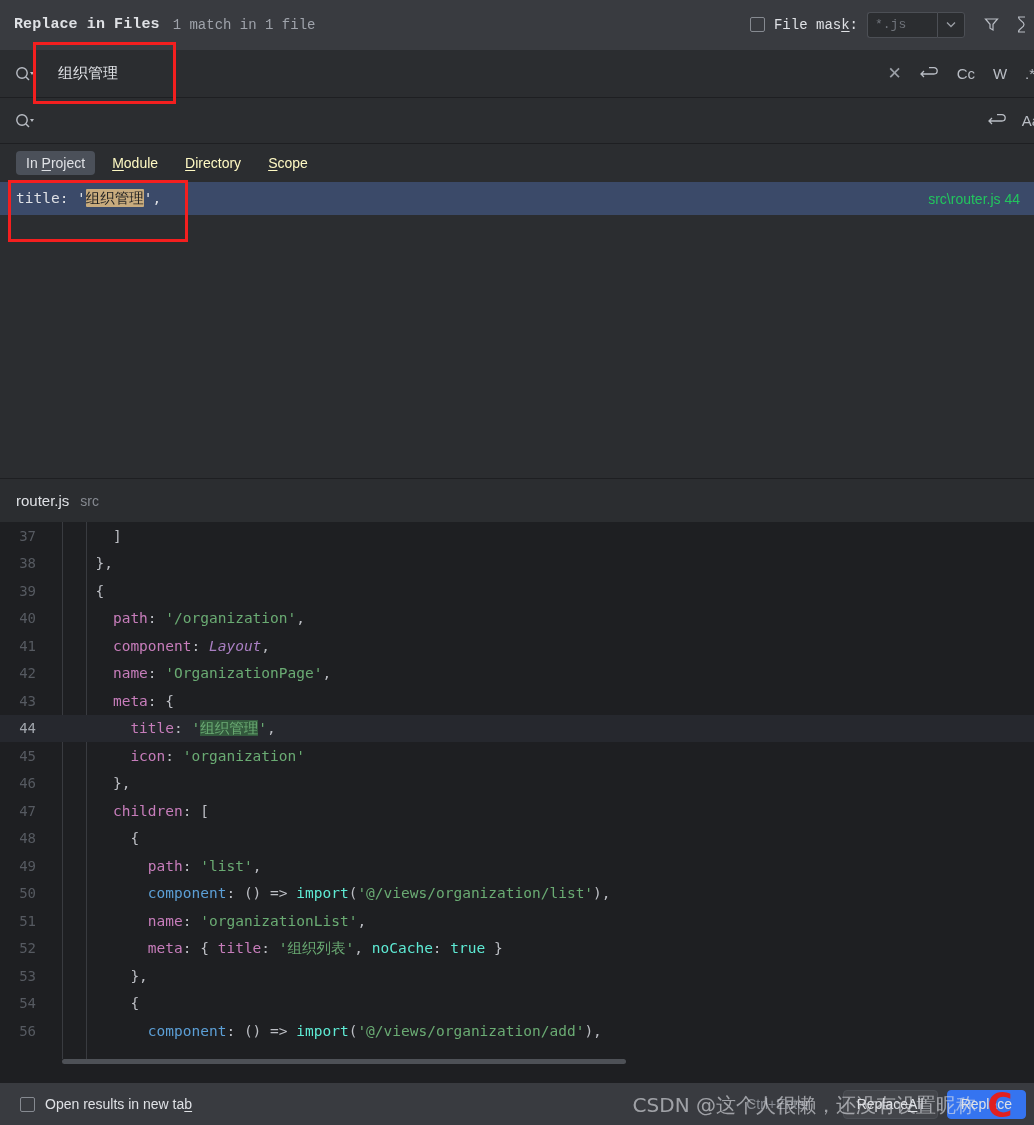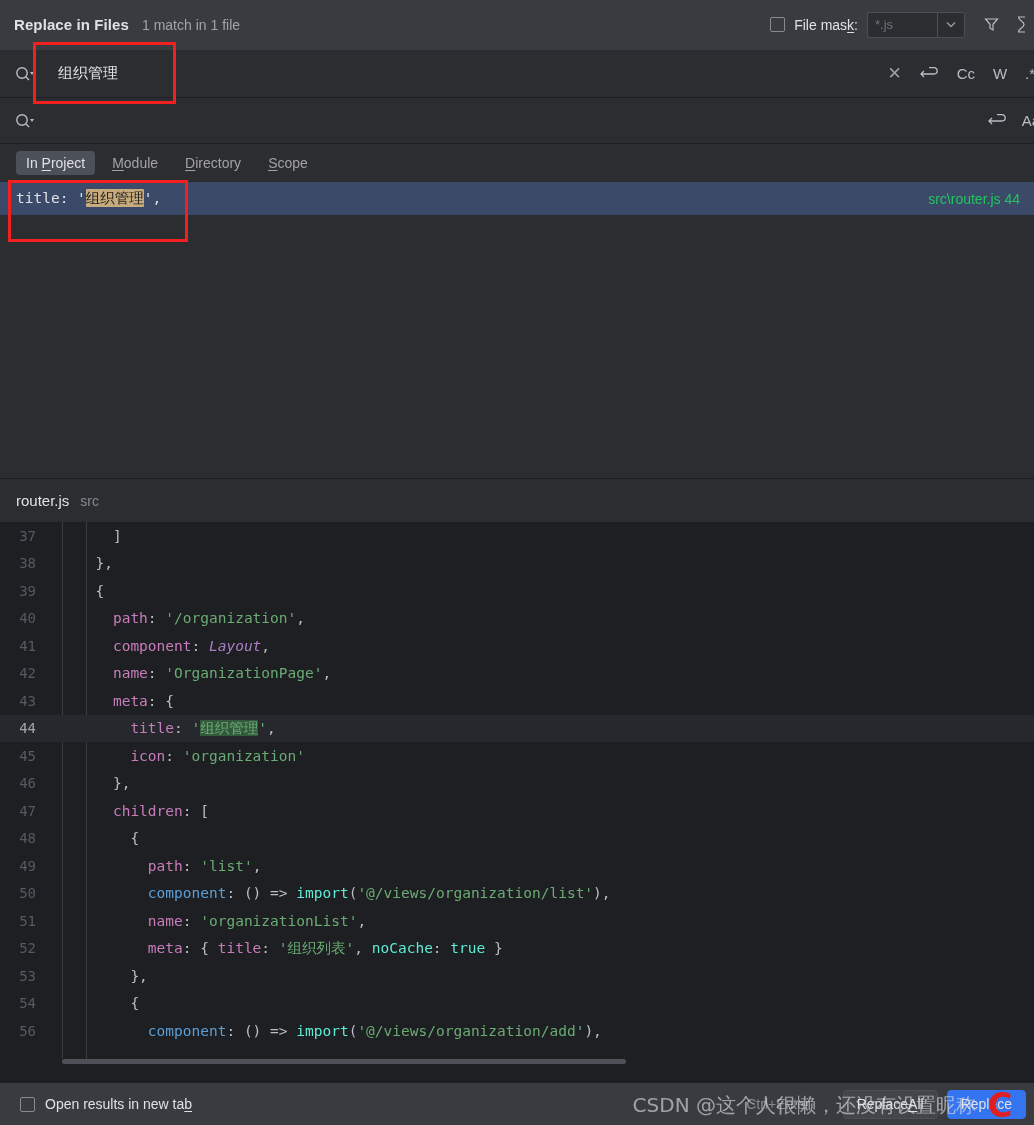--- a/index.html
+++ b/index.html
@@ -9,20 +9,21 @@
     font-family: "Liberation Sans", "DejaVu Sans", sans-serif;
     overflow: hidden;
   }
   #app { position: relative; width: 1034px; height: 1125px; }
 
   
   .header {
     height: 50px; background: #393b40;
     display: flex; align-items: center; padding: 0 14px;
     border-bottom: 1px solid #393b40;
+    font-family: Liberation Mono, monospace;
   }
   .hdr-title { color: #dfe1e5; font-size: 15px; font-weight: bold; letter-spacing: .1px; }
   .hdr-sub { color: #9fa3ab; font-size: 14px; margin-left: 13px; }
   .hdr-spacer { flex: 1; }
   .mask-box {
     width: 15px; height: 15px; border: 1px solid #868a91;
     border-radius: 2px; background: #393b40; margin-right: 9px;
   }
   .mask-label { color: #dfe1e5; font-size: 14px; margin-right: 9px; }
   .mask-label u { text-underline-offset: 2px; }
@@ -62,21 +63,21 @@
     min-width: 16px;
   }
   .opt.x { color: #9a9ea5; font-size: 17px; }
 
   
   .tabs {
     height: 38px; background: #2b2d30; display: flex; align-items: center;
     padding-left: 16px; gap: 7px;
   }
   .tab {
-    font-size: 14px; color: #a3a3a3; padding: 4px 10px; border-radius: 4px;
+    font-size: 14px; color: #fef9c3; padding: 4px 10px; border-radius: 4px;
   }
   .tab.active { background: #4b5059; color: #dfe1e5; }
   .tab u { text-underline-offset: 2px; }
 
   
   .results { background: #2b2d30; height: 296px; position: relative; }
   .res-row {
     height: 33px; background: #3b4a69;
     display: flex; align-items: center; padding: 0 14px 0 16px;
   }

